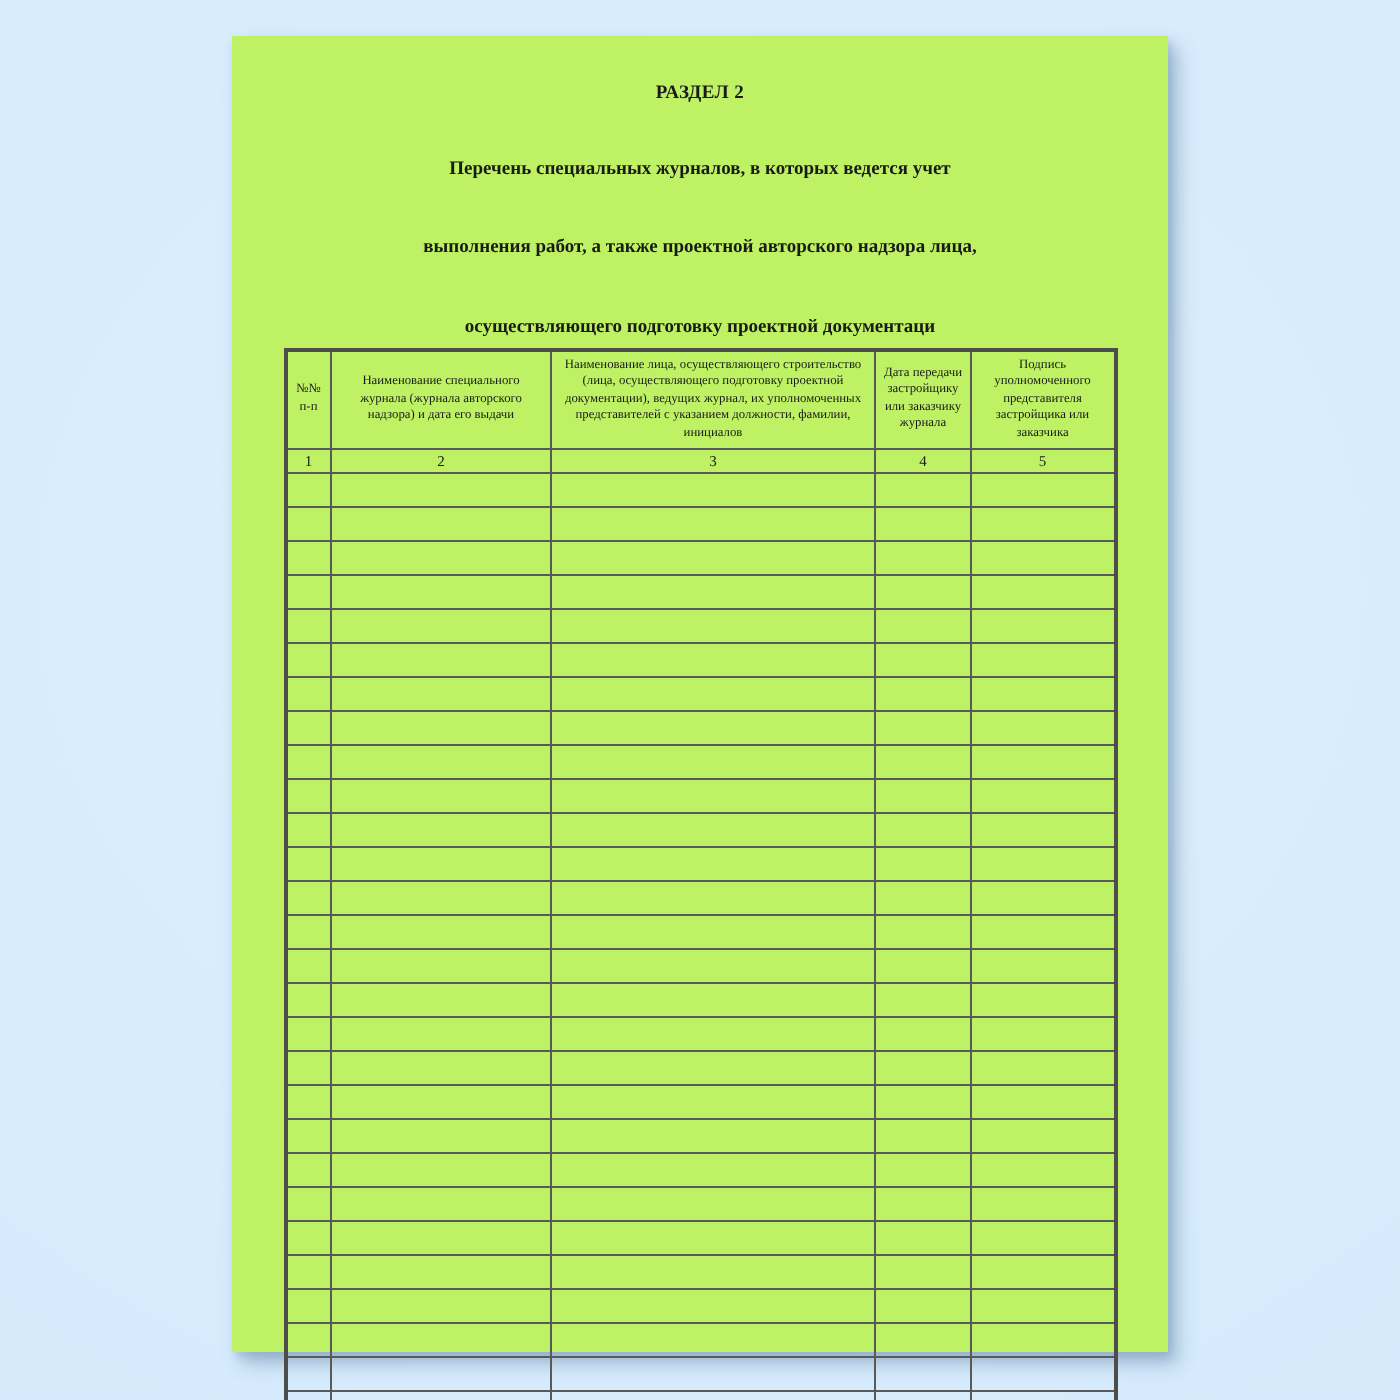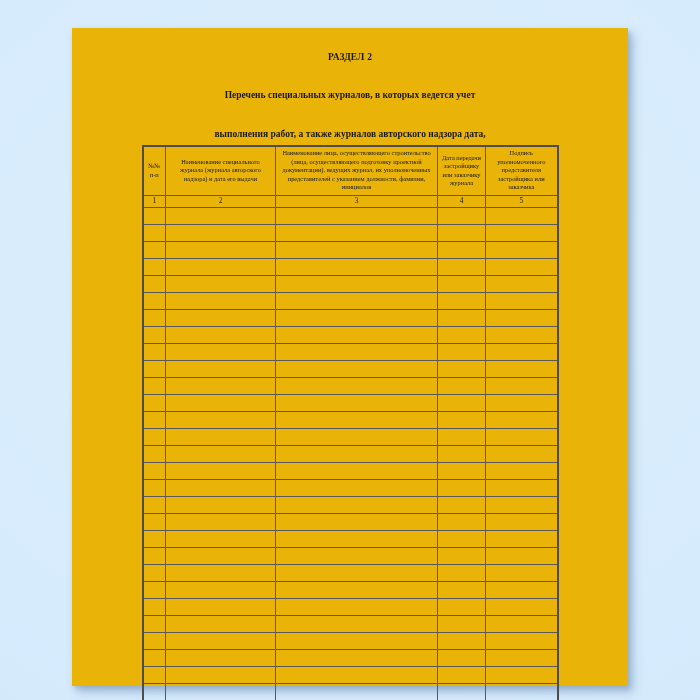--- a/index.html
+++ b/index.html
@@ -6,25 +6,25 @@
     margin: 0;
     padding: 0;
     width: 700px;
     height: 700px;
     font-family: "Liberation Serif", "DejaVu Serif", serif;
     background: radial-gradient(ellipse 130% 110% at 50% 42%, #ddeffd 0%, #d6ebfc 55%, #cfe6fa 100%);
     overflow: hidden;
   }
   .page {
     position: relative;
-    top: 28px;
-    width: 556px;
+    top: 18px;
+    width: 468px;
     height: 658px;
     margin: 0 auto;
-    background: #eab308;
+    background: #bef264;
     box-shadow: 5px 6px 9px rgba(105,138,170,0.45), 2px 3px 4px rgba(105,138,170,0.28);
   }
   .title-block {
     padding-top: 24px;
     text-align: center;
     color: #1a1a1a;
   }
   .section-title {
     font-size: 9.5px;
     font-weight: bold;
@@ -72,21 +72,22 @@
     padding: 0 2px;
   }
 </style>
 </head>
 <body>
 
 <div class="page">
   <div class="title-block">
     <div class="section-title">РАЗДЕЛ 2</div>
     <div class="subtitle-line">Перечень специальных журналов, в которых ведется учет</div>
-    <div class="subtitle-line">выполнения работ, а также журналов авторского надзора дата,</div>
+    <div class="subtitle-line">выполнения работ, а также проектной авторского надзора лица,</div>
+    <div class="subtitle-line">осуществляющего подготовку проектной документаци</div>
   </div>
 
   <table class="journal-table">
     <colgroup>
       <col style="width:23px">
       <col style="width:110px">
       <col style="width:162px">
       <col style="width:48px">
       <col style="width:72px">
     </colgroup>

